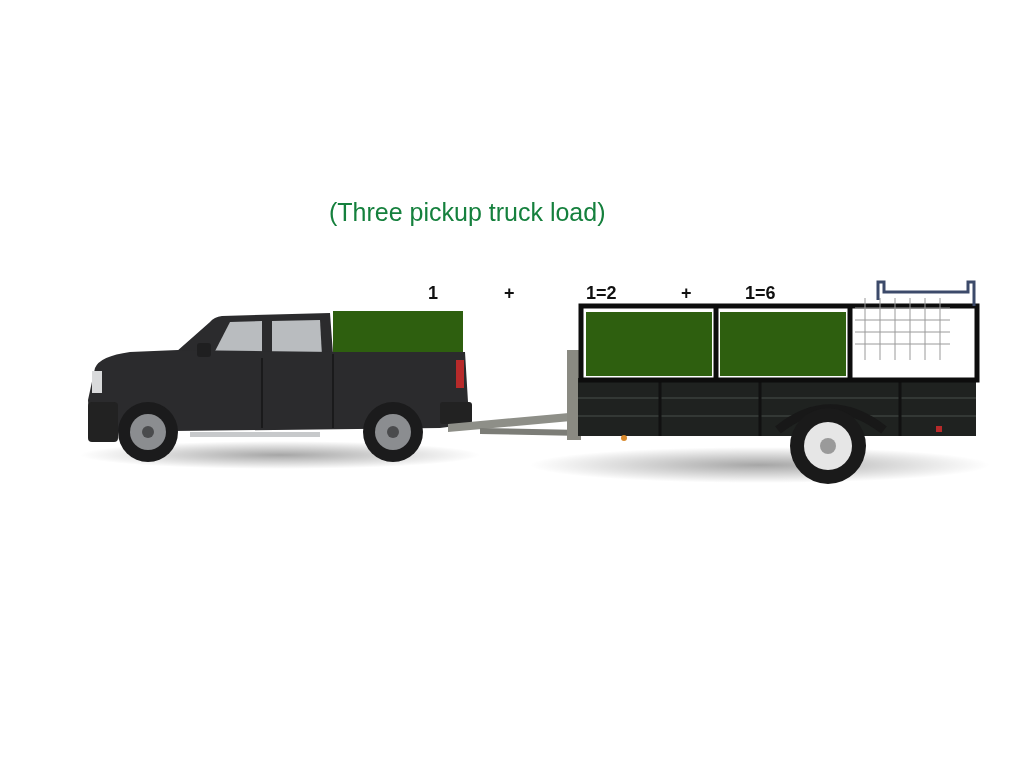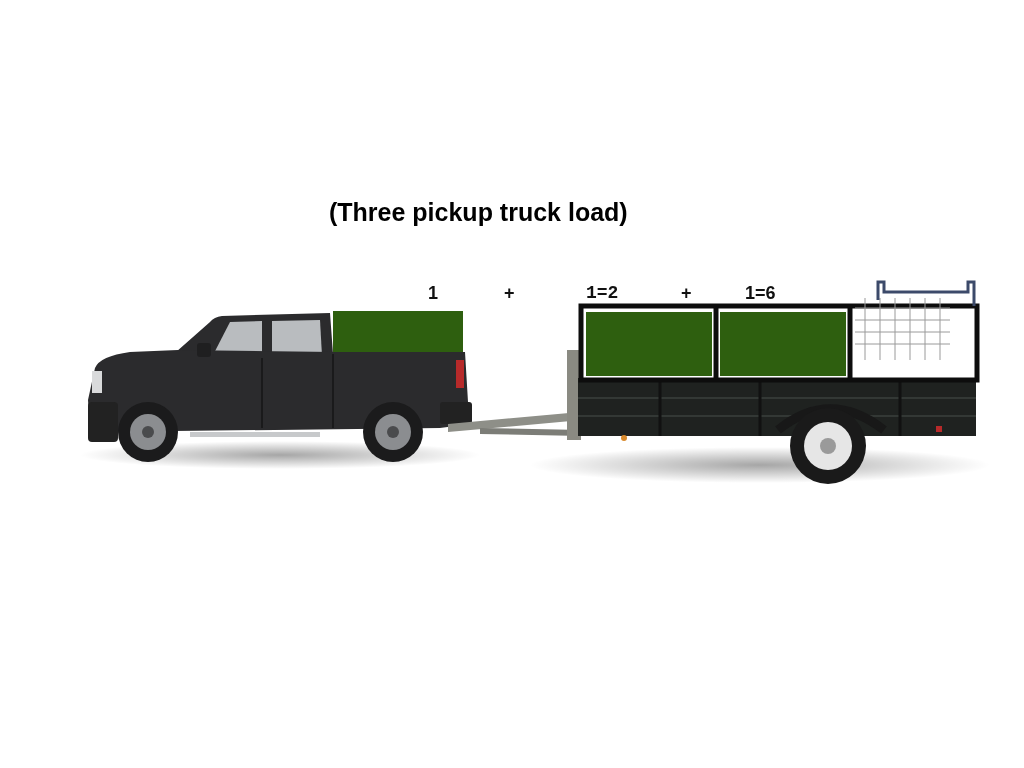--- a/index.html
+++ b/index.html
@@ -1,28 +1,28 @@
 <!DOCTYPE html>
 <html><head>
 <meta charset="utf-8">
 <style>
   html, body { margin:0; padding:0; }
   body { width:1024px; height:768px; background:#ffffff; position:relative; overflow:hidden; font-family:"Liberation Sans", sans-serif; }
-  .title { position:absolute; left:329px; top:198px; font-size:25px; font-weight:bold; color:#000000; white-space:nowrap; }
+  .title { position:absolute; left:329px; top:198px; font-size:25px; font-weight:normal; color:#15803d; white-space:nowrap; }
   .lbl { position:absolute; top:283px; font-size:18px; font-weight:bold; color:#111; white-space:nowrap; }
   svg { position:absolute; left:0; top:0; }
 </style>
 </head>
 <body>
 
 <div class="title">(Three pickup truck load)</div>
 
 <div class="lbl" style="left:428px;">1</div>
 <div class="lbl" style="left:504px;">+</div>
-<div class="lbl" style="left:586px;font-family:Liberation Mono, monospace;">1=2</div>
+<div class="lbl" style="left:586px;">1=2</div>
 <div class="lbl" style="left:681px;">+</div>
 <div class="lbl" style="left:745px;">1=6</div>
 
 <svg width="1024" height="768" viewBox="0 0 1024 768">
   <defs>
     <radialGradient id="shadow" cx="50%" cy="50%" r="50%">
       <stop offset="0%" stop-color="#000" stop-opacity="0.35"></stop>
       <stop offset="100%" stop-color="#000" stop-opacity="0"></stop>
     </radialGradient>
   </defs>

